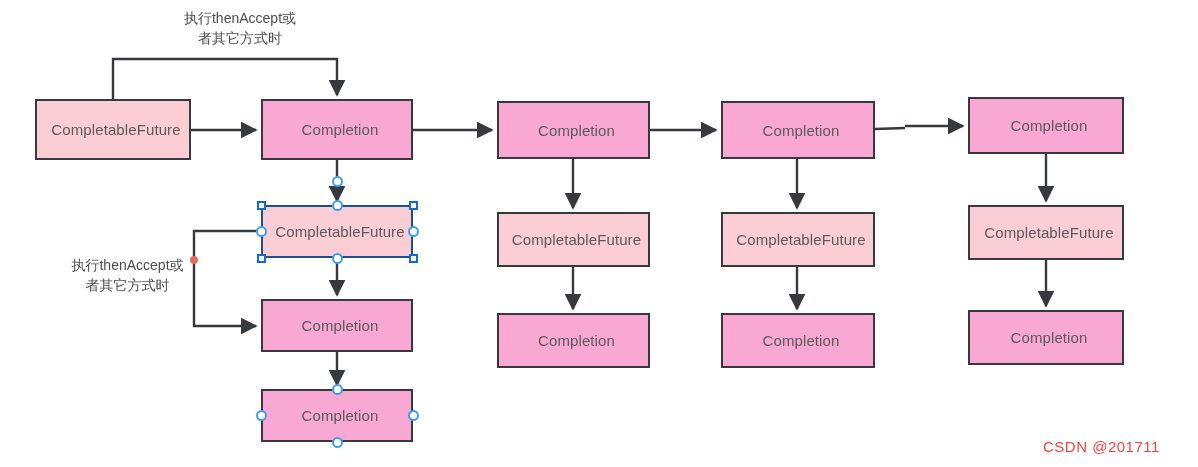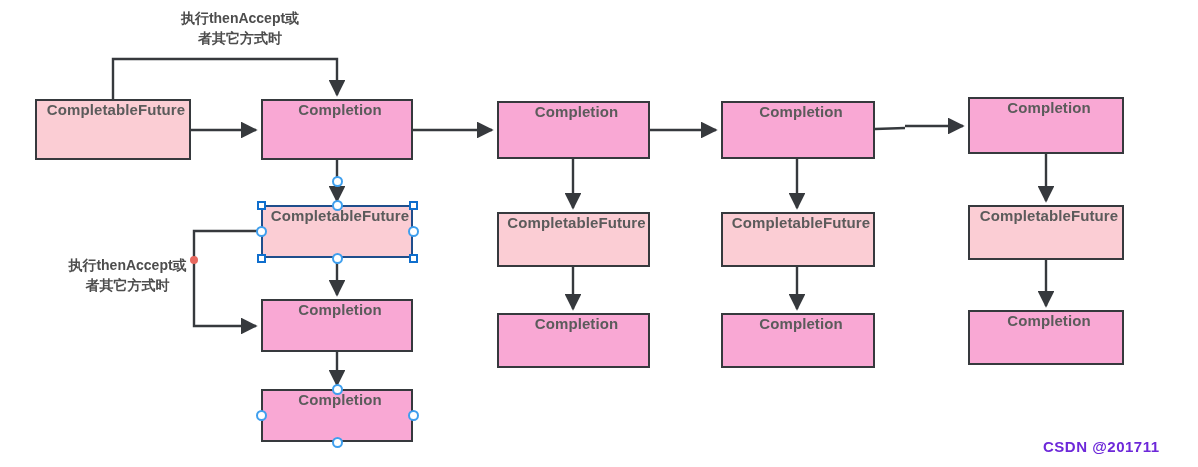--- a/index.html
+++ b/index.html
@@ -9,36 +9,35 @@
   }
   body {
     font-family: "Liberation Sans", "DejaVu Sans", sans-serif;
   }
   #canvas {
     position: relative;
     width: 1198px;
     height: 467px;
     background: #ffffff;
     overflow: hidden;
-    font-weight: bold;
   }
   #edge-layer {
     position: absolute;
     left: 0;
     top: 0;
     width: 1198px;
     height: 467px;
     pointer-events: none;
   }
   .node {
     position: absolute;
     box-sizing: border-box;
     border: 2px solid #36393d;
     display: flex;
-    align-items: flex-start;
+    align-items: center;
     justify-content: center;
     font-size: 15px;
     color: #5b5b5b;
     letter-spacing: .1px;
     white-space: nowrap;
     padding-left: 6px;
   }
   .node.orange { background: #f9a8d4; }
   .node.pink   { background: #fbcdd4; }
   .node.selected { border-color: #1f4e8c; border-width: 2px; }
@@ -71,21 +70,21 @@
   }
   .handle.reddot {
     width: 8px; height: 8px;
     border-radius: 50%;
     background: #e8695f;
     border: none;
   }
   .watermark {
     position: absolute;
     font-size: 15px;
-    color: #6d28d9;
+    color: #ef4444;
     letter-spacing: .5px;
     white-space: nowrap;
     text-align: right;
   }
 </style>
 </head>
 <body>
 
 <div id="canvas">
 

